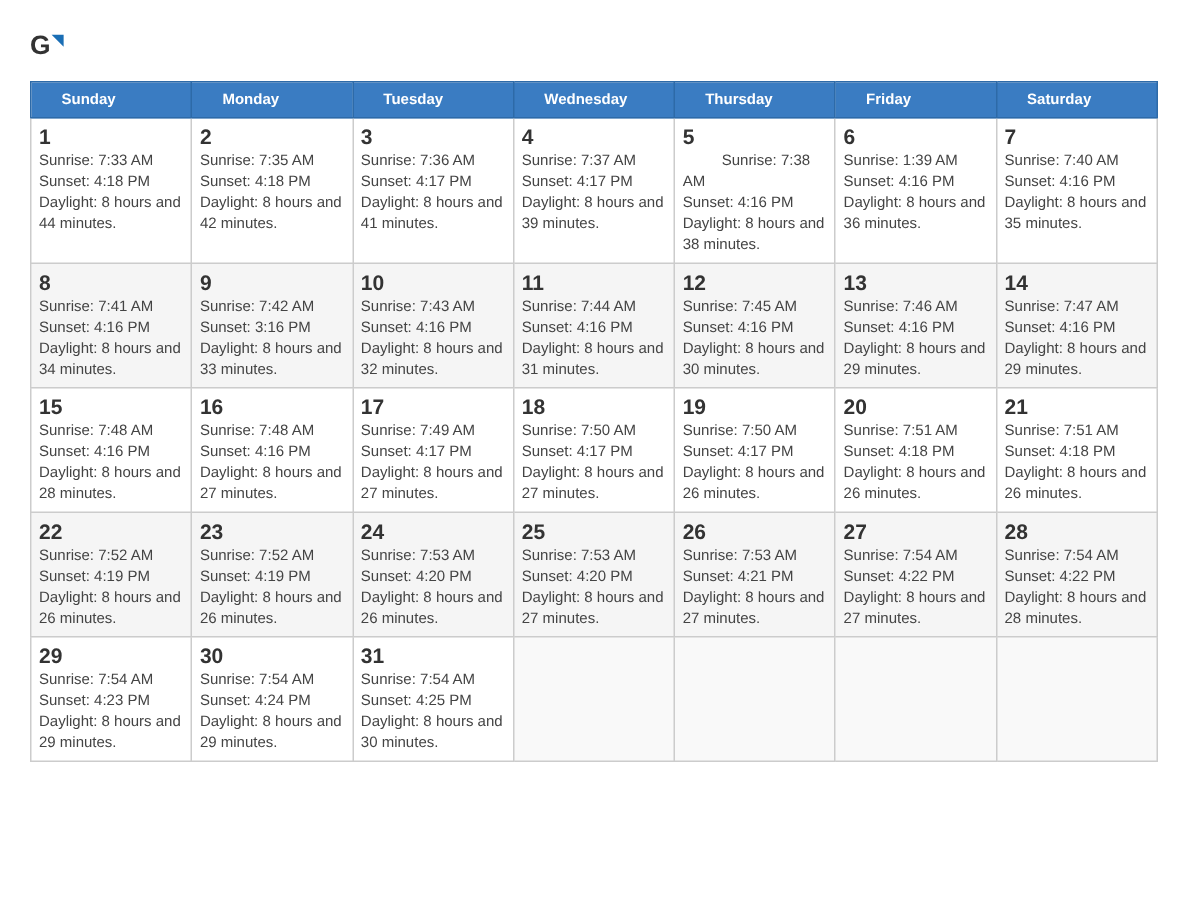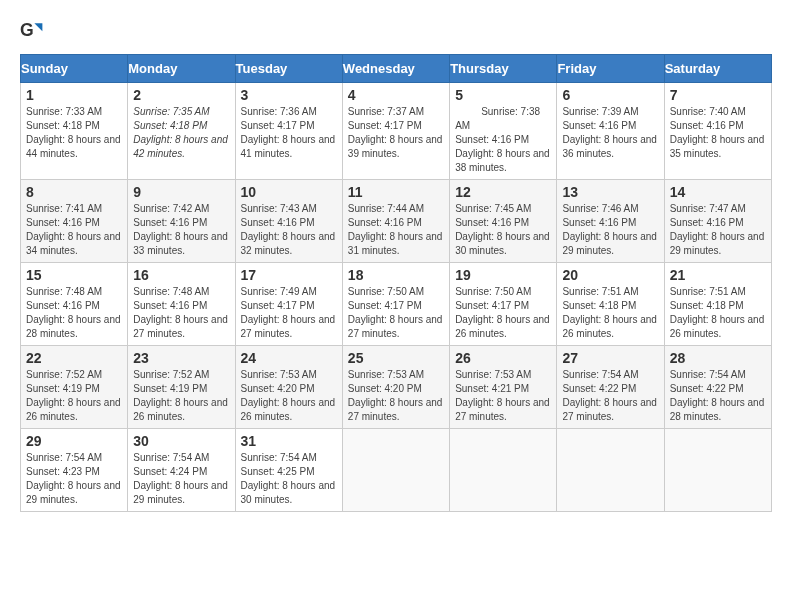--- a/index.html
+++ b/index.html
@@ -51,23 +51,23 @@
       color: #555;
     }
     table {
       width: 100%;
       border-collapse: collapse;
       table-layout: fixed;
     }
     thead th {
       background-color: #3a7cc2;
       color: #fff;
-      font-size: 13px;
-      font-weight: bold;
-      padding: 6px 0;
+      font-size: 10px;
+      font-weight: bold;
+      padding: 6px 20px;
       text-align: left;
       border: 1px solid #2d6aa8;
     }
     tbody td {
       border: 1px solid #ccc;
       vertical-align: top;
       padding: 4px 5px;
       font-size: 10.5px;
       color: #333;
       min-height: 80px;
@@ -124,45 +124,45 @@
         <th>Thursday</th>
         <th>Friday</th>
         <th>Saturday</th>
       </tr>
   </thead>
   <tbody id="calendar-body">
   <tr>
         <td><span class="day-num">1</span><span class="day-info" style="white-space: pre-line;">Sunrise: 7:33 AM
 Sunset: 4:18 PM
 Daylight: 8 hours and 44 minutes.</span></td>
-        <td><span class="day-num">2</span><span class="day-info" style="white-space: pre-line; font-style: italic;">Sunrise: 7:35 AM
+        <td><span class="day-num">2</span><span class="day-info" style="white-space: pre-line;">Sunrise: 7:35 AM
 Sunset: 4:18 PM
 Daylight: 8 hours and 42 minutes.</span></td>
         <td><span class="day-num">3</span><span class="day-info" style="white-space: pre-line;">Sunrise: 7:36 AM
 Sunset: 4:17 PM
 Daylight: 8 hours and 41 minutes.</span></td>
         <td><span class="day-num">4</span><span class="day-info" style="white-space: pre-line;">Sunrise: 7:37 AM
 Sunset: 4:17 PM
 Daylight: 8 hours and 39 minutes.</span></td>
         <td><span class="day-num">5</span><span class="day-info" style="white-space: pre-line; margin-left: 26px;">Sunrise: 7:38 AM
 Sunset: 4:16 PM
 Daylight: 8 hours and 38 minutes.</span></td>
-        <td><span class="day-num">6</span><span class="day-info" style="white-space: pre-line;">Sunrise: 7:39 AM
+        <td><span class="day-num">6</span><span class="day-info" style="white-space: pre-line;">Sunrise: 1:39 AM
 Sunset: 4:16 PM
 Daylight: 8 hours and 36 minutes.</span></td>
         <td><span class="day-num">7</span><span class="day-info" style="white-space: pre-line;">Sunrise: 7:40 AM
 Sunset: 4:16 PM
 Daylight: 8 hours and 35 minutes.</span></td>
       </tr>
       <tr>
         <td><span class="day-num">8</span><span class="day-info" style="white-space: pre-line;">Sunrise: 7:41 AM
 Sunset: 4:16 PM
 Daylight: 8 hours and 34 minutes.</span></td>
         <td><span class="day-num">9</span><span class="day-info" style="white-space: pre-line;">Sunrise: 7:42 AM
-Sunset: 4:16 PM
+Sunset: 3:16 PM
 Daylight: 8 hours and 33 minutes.</span></td>
         <td><span class="day-num">10</span><span class="day-info" style="white-space: pre-line;">Sunrise: 7:43 AM
 Sunset: 4:16 PM
 Daylight: 8 hours and 32 minutes.</span></td>
         <td><span class="day-num">11</span><span class="day-info" style="white-space: pre-line;">Sunrise: 7:44 AM
 Sunset: 4:16 PM
 Daylight: 8 hours and 31 minutes.</span></td>
         <td><span class="day-num">12</span><span class="day-info" style="white-space: pre-line;">Sunrise: 7:45 AM
 Sunset: 4:16 PM
 Daylight: 8 hours and 30 minutes.</span></td>

